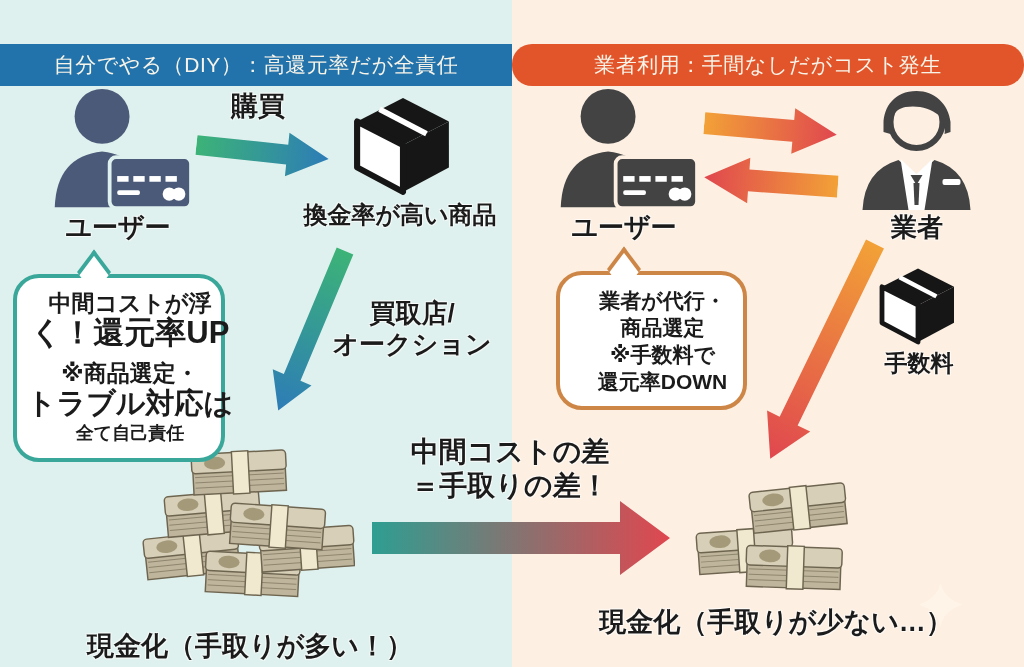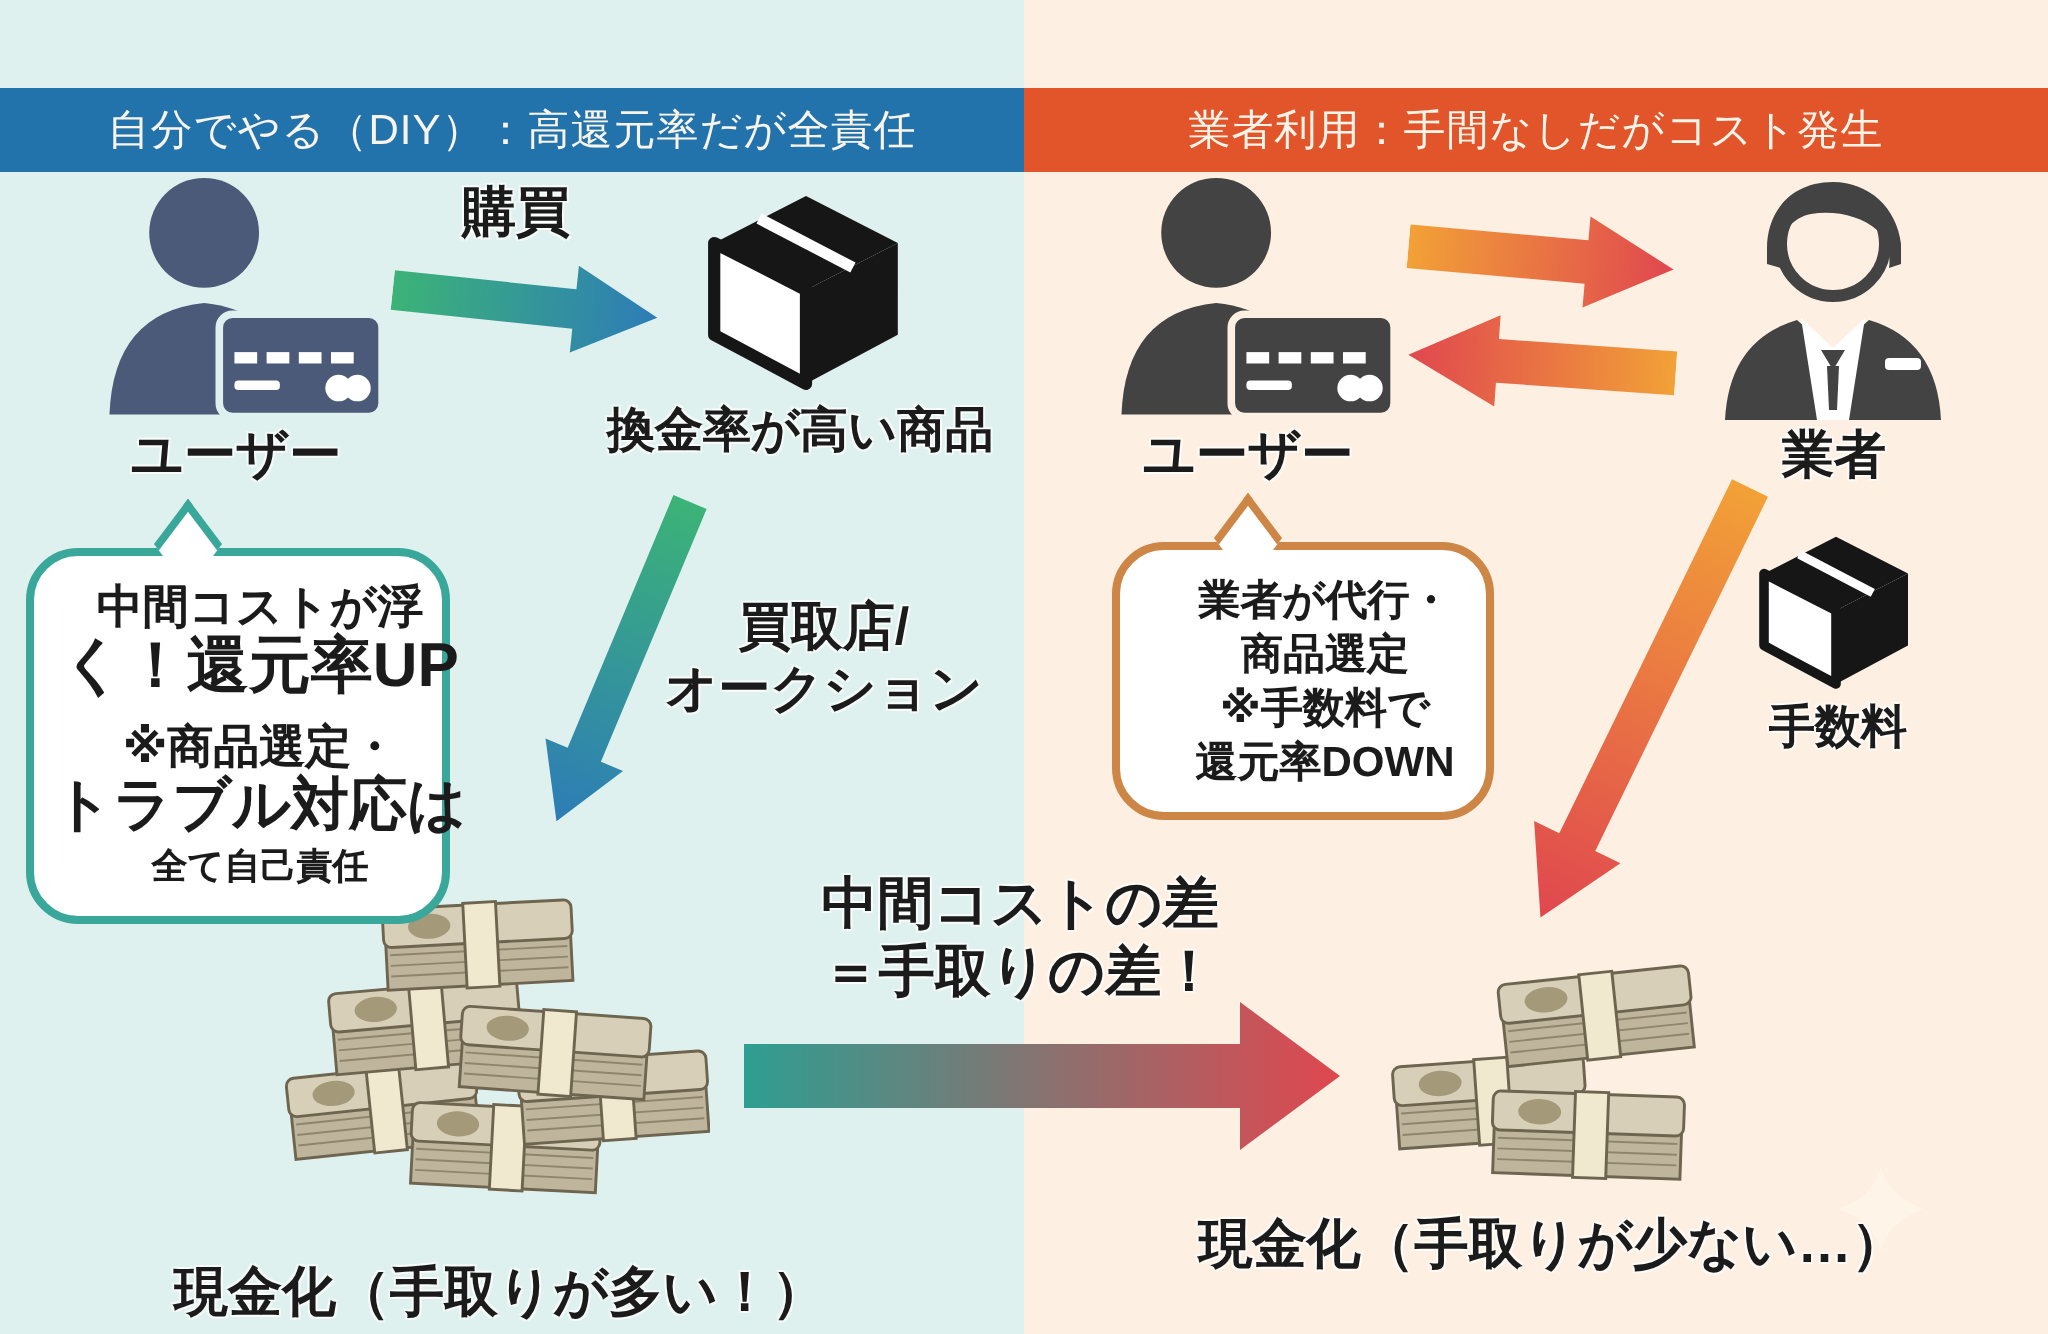--- a/index.html
+++ b/index.html
@@ -139,21 +139,21 @@
         <use href="#bundle" transform="translate(130,88) rotate(-4)"></use>
         <use href="#bundle" transform="translate(32,52) rotate(-5)"></use>
         <use href="#bundle" transform="translate(102,58) rotate(4)"></use>
         <use href="#bundle" transform="translate(60,8) rotate(-3)"></use>
       </svg>
     </div>
     <div class="lbl" style="left:28px;top:604px;width:444px;font-size:27px;margin-top:24px;">現金化（手取りが多い！）</div>
   </section>
 
   <section class="half right">
-    <header class="hdr hdr-right" style="left:0;">業者利用：手間なしだがコスト発生</header>
+    <header class="hdr hdr-right" style="left:0;border-radius:20px;">業者利用：手間なしだがコスト発生</header>
   </section>
 
   <div class="abs" style="left:556px;top:88px;">
     <svg width="142" height="125" viewBox="0 0 150 132">
       <circle class="person-fill-right" cx="55" cy="30" r="29"></circle>
       <path class="person-fill-right" d="M5,126 Q7,72 55,67 Q103,72 105,126 Z"></path>
       <rect class="person-fill-right card-stroke-right" x="63" y="73" width="86" height="54" rx="7" stroke-width="4"></rect>
       <g fill="#ffffff">
         <rect x="71" y="93" width="12" height="6"></rect>
           <rect x="88" y="93" width="12" height="6"></rect>

